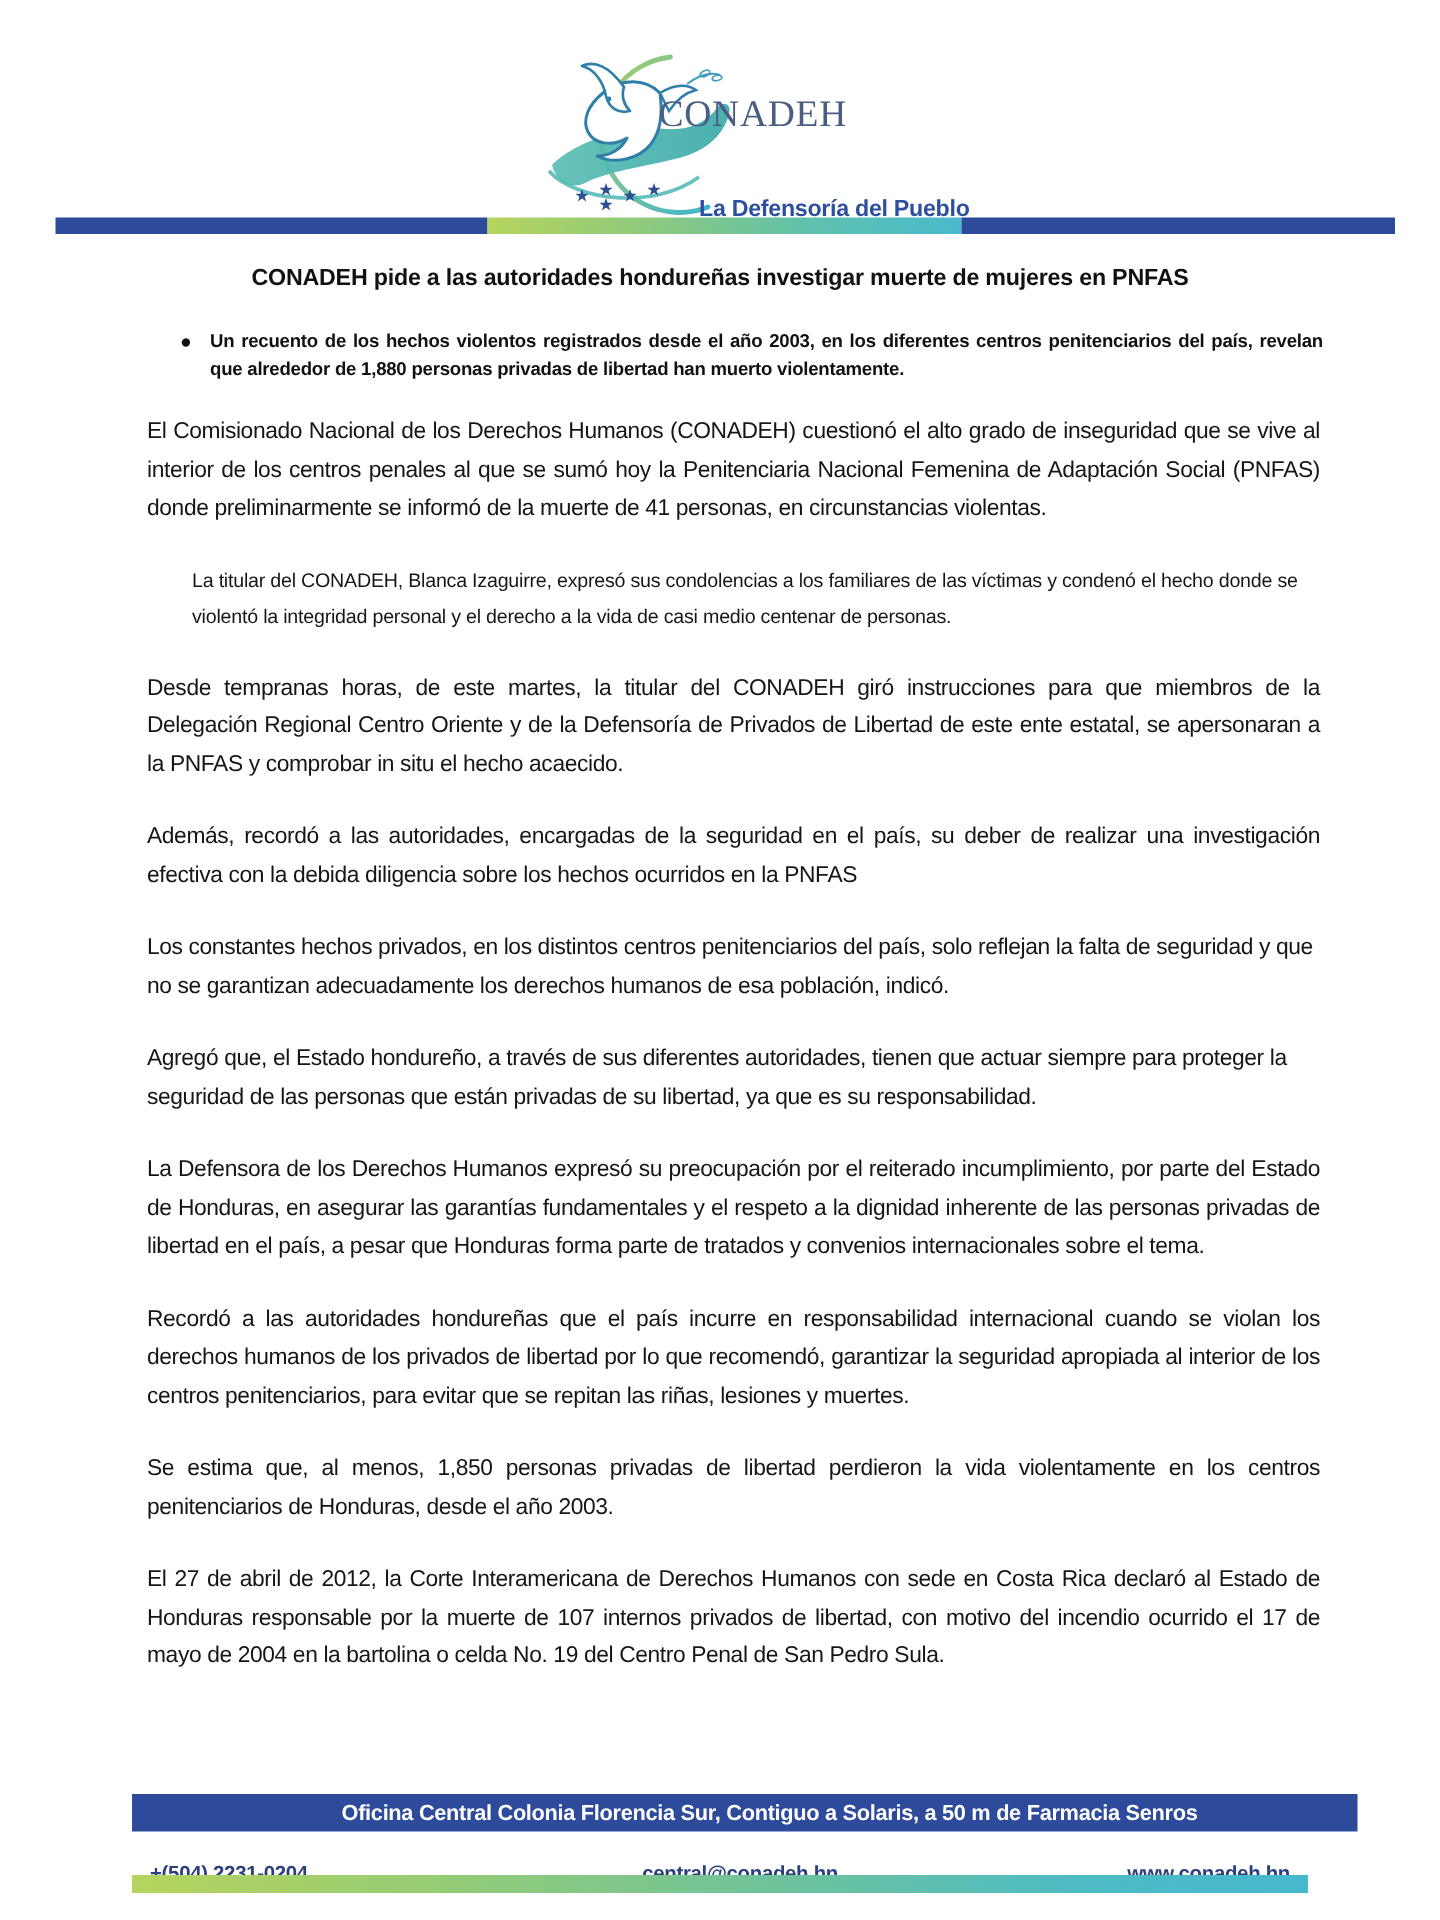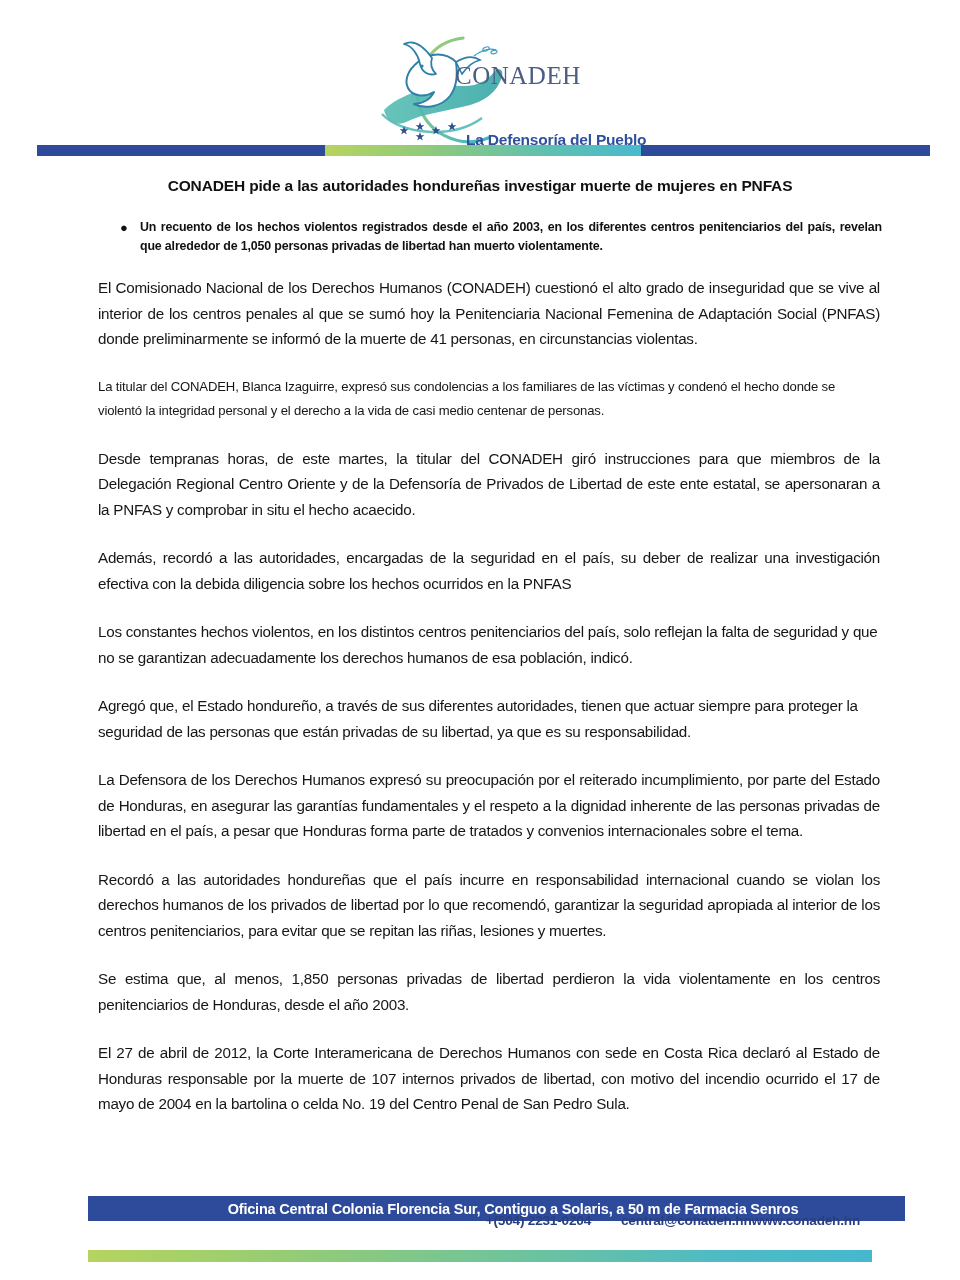--- a/index.html
+++ b/index.html
@@ -17,21 +17,21 @@
   }
 
   
   .header {
     position: relative;
     width: 960px;
     height: 168px;
   }
   .logo-wrap {
     position: absolute;
-    left: 360px;
+    left: 344px;
     top: 22px;
     width: 220px;
     height: 125px;
     text-decoration: underline;
   }
   .logo-svg { display: block; }
 
   .tagline {
     position: absolute;
     left: 466px;
@@ -117,20 +117,21 @@
     line-height: 25.5px;
     letter-spacing: -0.25px;
     color: #161616;
     text-align: justify;
   }
   p.para.small {
     font-size: 13.1px;
     line-height: 24px;
     letter-spacing: -0.15px;
     text-align: left;
+    margin-left: 30px;
   }
   p.para.left { text-align: left; }
 
   
   .footer {
     position: absolute;
     left: 0;
     top: 1192px;
     width: 960px;
     height: 88px;
@@ -151,26 +152,26 @@
     font-family: "Liberation Sans", sans-serif;
     font-weight: bold;
     font-size: 14.5px;
     letter-spacing: -0.2px;
     color: #ffffff;
     white-space: nowrap;
   }
   .footer-contacts {
     position: absolute;
     left: 88px;
-    top: 15px;
+    top: 43px;
     width: 784px;
     height: 26px;
     display: flex;
     align-items: center;
-    justify-content: flex-end;
+    justify-content: space-between;
     padding: 0 12px;
     box-sizing: border-box;
   }
   .footer-contact {
     font-family: "Liberation Sans", sans-serif;
     font-weight: bold;
     font-size: 13.6px;
     letter-spacing: -0.2px;
     color: #2b3f7e;
     white-space: nowrap;
@@ -249,30 +250,30 @@
   </div>
 </div>
 
 <div class="content">
 
   <h1 class="doc-title">CONADEH pide a las autoridades hondureñas investigar muerte de mujeres en PNFAS</h1>
 
   <div class="bullet-block">
     <div class="bullet-row">
       <span class="bullet-dot">●</span>
-      <span class="bullet-text">Un recuento de los hechos violentos registrados desde el año 2003, en los diferentes centros penitenciarios del país, revelan que alrededor de 1,050 personas privadas de libertad han muerto violentamente.</span>
+      <span class="bullet-text">Un recuento de los hechos violentos registrados desde el año 2003, en los diferentes centros penitenciarios del país, revelan que alrededor de 1,880 personas privadas de libertad han muerto violentamente.</span>
     </div>
   </div>
 
   <div class="body-area">
     <p class="para">El Comisionado Nacional de los Derechos Humanos (CONADEH) cuestionó el alto grado de inseguridad que se vive al interior de los centros penales al que se sumó hoy la Penitenciaria Nacional Femenina de Adaptación Social (PNFAS) donde preliminarmente se informó de la muerte de 41 personas, en circunstancias violentas.</p>
     <p class="para small">La titular del CONADEH, Blanca Izaguirre, expresó sus condolencias a los familiares de las víctimas y condenó el hecho donde se violentó la integridad personal y el derecho a la vida de casi medio centenar de personas.</p>
     <p class="para">Desde tempranas horas, de este martes, la titular del CONADEH giró instrucciones para que miembros de la Delegación Regional Centro Oriente y de la Defensoría de Privados de Libertad de este ente estatal, se apersonaran a la PNFAS y comprobar in situ el hecho acaecido.</p>
     <p class="para">Además, recordó a las autoridades, encargadas de la seguridad en el país, su deber de realizar una investigación efectiva con la debida diligencia sobre los hechos ocurridos en la PNFAS</p>
-    <p class="para left">Los constantes hechos violentos, en los distintos centros penitenciarios del país, solo reflejan la falta de seguridad y que no se garantizan adecuadamente los derechos humanos de esa población, indicó.</p>
+    <p class="para left">Los constantes hechos privados, en los distintos centros penitenciarios del país, solo reflejan la falta de seguridad y que no se garantizan adecuadamente los derechos humanos de esa población, indicó.</p>
     <p class="para left">Agregó que, el Estado hondureño, a través de sus diferentes autoridades, tienen que actuar siempre para proteger la seguridad de las personas que están privadas de su libertad, ya que es su responsabilidad.</p>
     <p class="para">La Defensora de los Derechos Humanos expresó su preocupación por el reiterado incumplimiento, por parte del Estado de Honduras, en asegurar las garantías fundamentales y el respeto a la dignidad inherente de las personas privadas de libertad en el país, a pesar que Honduras forma parte de tratados y convenios internacionales sobre el tema.</p>
     <p class="para">Recordó a las autoridades hondureñas que el país incurre en responsabilidad internacional cuando se violan los derechos humanos de los privados de libertad por lo que recomendó, garantizar la seguridad apropiada al interior de los centros penitenciarios, para evitar que se repitan las riñas, lesiones y muertes.</p>
     <p class="para">Se estima que, al menos, 1,850 personas privadas de libertad perdieron la vida violentamente en los centros penitenciarios de Honduras, desde el año 2003.</p>
     <p class="para">El 27 de abril de 2012, la Corte Interamericana de Derechos Humanos con sede en Costa Rica declaró al Estado de Honduras responsable por la muerte de 107 internos privados de libertad, con motivo del incendio ocurrido el 17 de mayo de 2004 en la bartolina o celda No. 19 del Centro Penal de San Pedro Sula.</p>
   </div>
 </div>
 
 <div class="footer">
   <div class="footer-bar">

